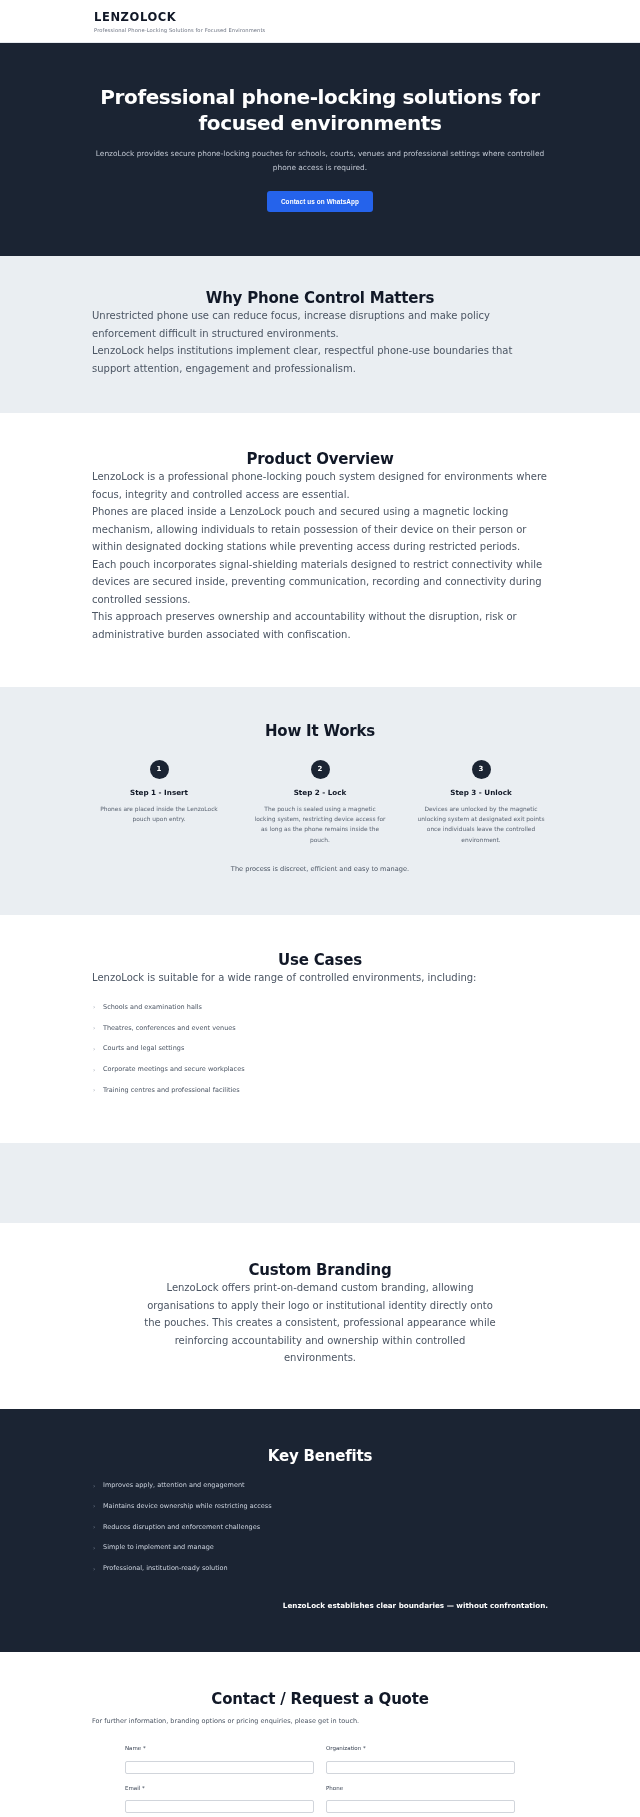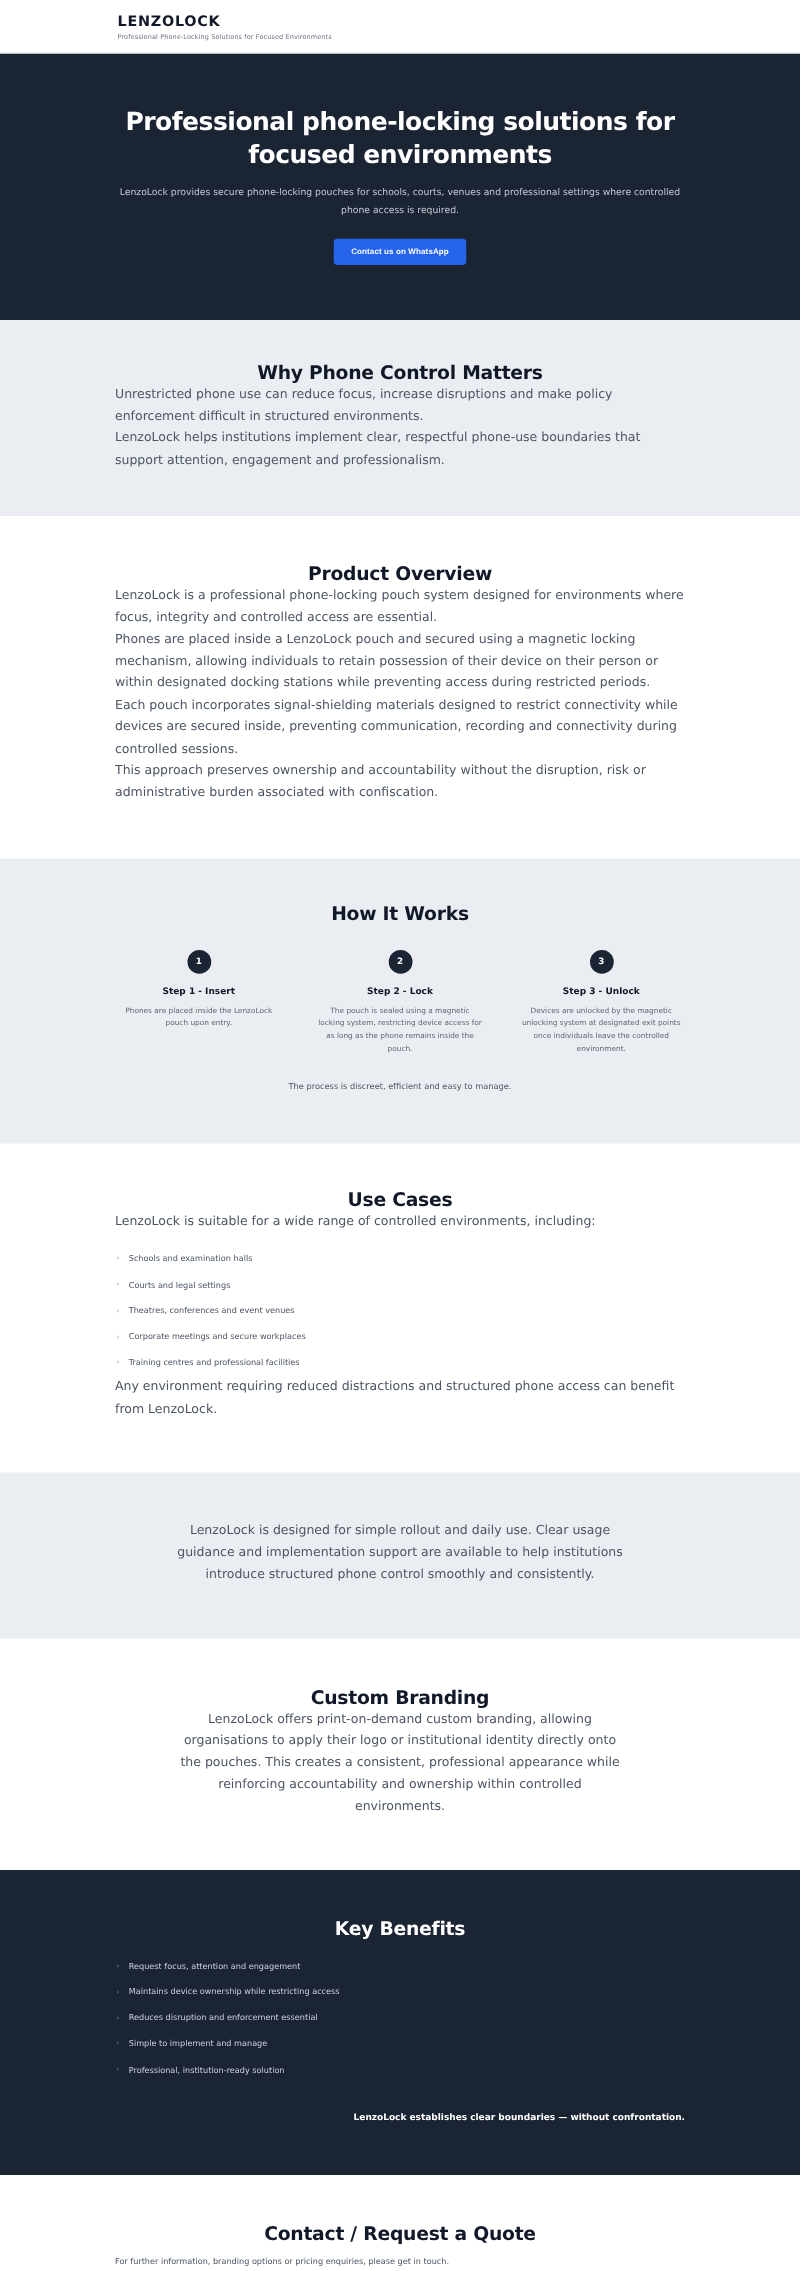--- a/index.html
+++ b/index.html
@@ -256,53 +256,49 @@
     <div class="how-note">The process is discreet, efficient and easy to manage.</div>
   </div>
 </section>
 
 <section class="sec-light usecases">
   <div class="sec-inner">
     <h2 class="sec-title">Use Cases</h2>
     <p class="body-text">LenzoLock is suitable for a wide range of controlled environments, including:</p>
     <ul class="bullets">
       <li>Schools and examination halls</li>
+      <li>Theatres, conferences and event venues</li>
       <li>Courts and legal settings</li>
-      <li>Theatres, conferences and event venues</li>
       <li>Corporate meetings and secure workplaces</li>
       <li>Training centres and professional facilities</li>
     </ul>
-    <p class="body-text">Any environment requiring reduced distractions and structured phone access can benefit from LenzoLock.</p>
   </div>
 </section>
 
 <section class="sec-grey implementation">
   <div class="sec-inner">
-    <div class="narrow">
-      <p class="body-text center">LenzoLock is designed for simple rollout and daily use. Clear usage guidance and implementation support are available to help institutions introduce structured phone control smoothly and consistently.</p>
-    </div>
   </div>
 </section>
 
 <section class="sec-light branding">
   <div class="sec-inner">
     <h2 class="sec-title">Custom Branding</h2>
     <div class="narrow">
       <p class="body-text center">LenzoLock offers print-on-demand custom branding, allowing organisations to apply their logo or institutional identity directly onto the pouches. This creates a consistent, professional appearance while reinforcing accountability and ownership within controlled environments.</p>
     </div>
   </div>
 </section>
 
 <section class="sec-dark benefits">
   <div class="sec-inner">
     <h2 class="sec-title">Key Benefits</h2>
     <ul class="bullets">
-      <li>Request focus, attention and engagement</li>
+      <li>Improves apply, attention and engagement</li>
       <li>Maintains device ownership while restricting access</li>
-      <li>Reduces disruption and enforcement essential</li>
+      <li>Reduces disruption and enforcement challenges</li>
       <li>Simple to implement and manage</li>
       <li>Professional, institution-ready solution</li>
     </ul>
     <div class="benefits-tagline">LenzoLock establishes clear boundaries — without confrontation.</div>
   </div>
 </section>
 
 <section class="sec-light contact">
   <div class="sec-inner">
     <h2 class="sec-title">Contact / Request a Quote</h2>

